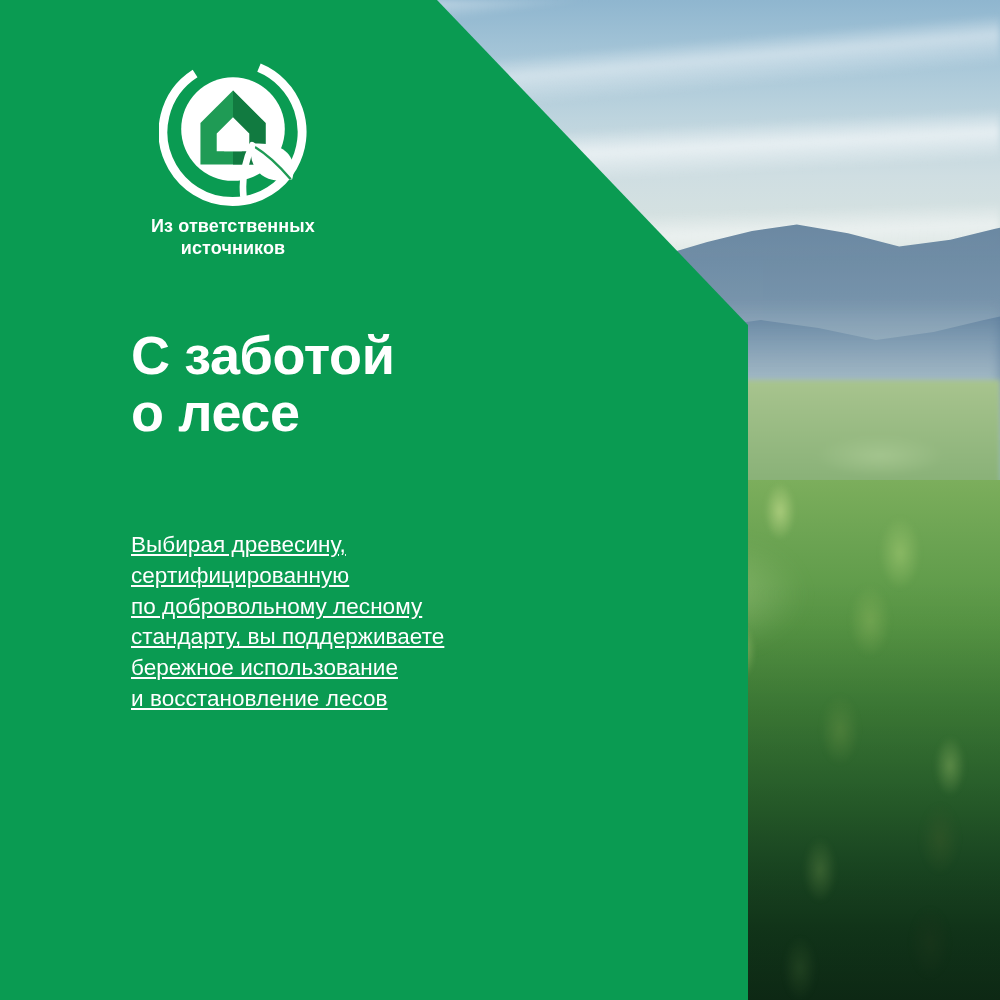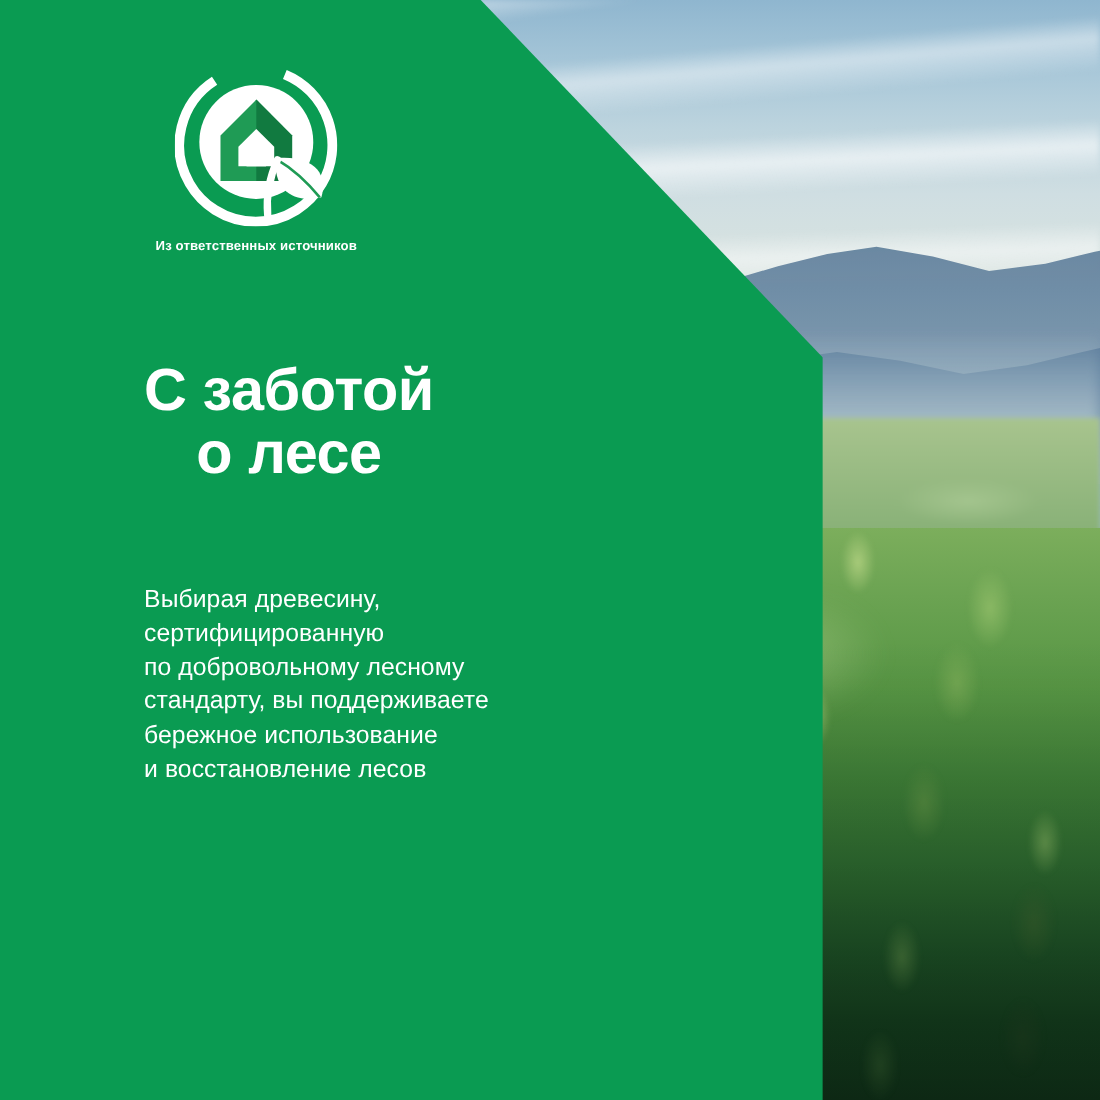--- a/index.html
+++ b/index.html
@@ -229,51 +229,51 @@
   .eco-mark {
     width: 148px;
     height: 148px;
     margin: 0 auto;
     display: block;
   }
   .eco-caption {
     margin-top: 10px;
     text-align: center;
     color: #ffffff;
-    font-size: 12px;
+    font-size: 18px;
     font-weight: bold;
     line-height: 1.22;
     letter-spacing: .1px;
   }
 
   
   .headline {
     position: absolute;
     left: 131px;
     top: 327px;
     color: #ffffff;
     font-size: 54px;
     font-weight: bold;
     line-height: 1.06;
     letter-spacing: -0.4px;
     white-space: pre-line;
-    text-align: center;
   }
 
   
   .body-copy {
     position: absolute;
     left: 131px;
     top: 530px;
     color: #ffffff;
     font-size: 22.5px;
     font-weight: normal;
     line-height: 1.37;
     letter-spacing: .05px;
     white-space: pre-line;
+    text-decoration: underline;
   }
 
   
   .brand {
     position: absolute;
     left: 135px;
     top: 795px;
     width: 180px;
   }
   .brand-house {

